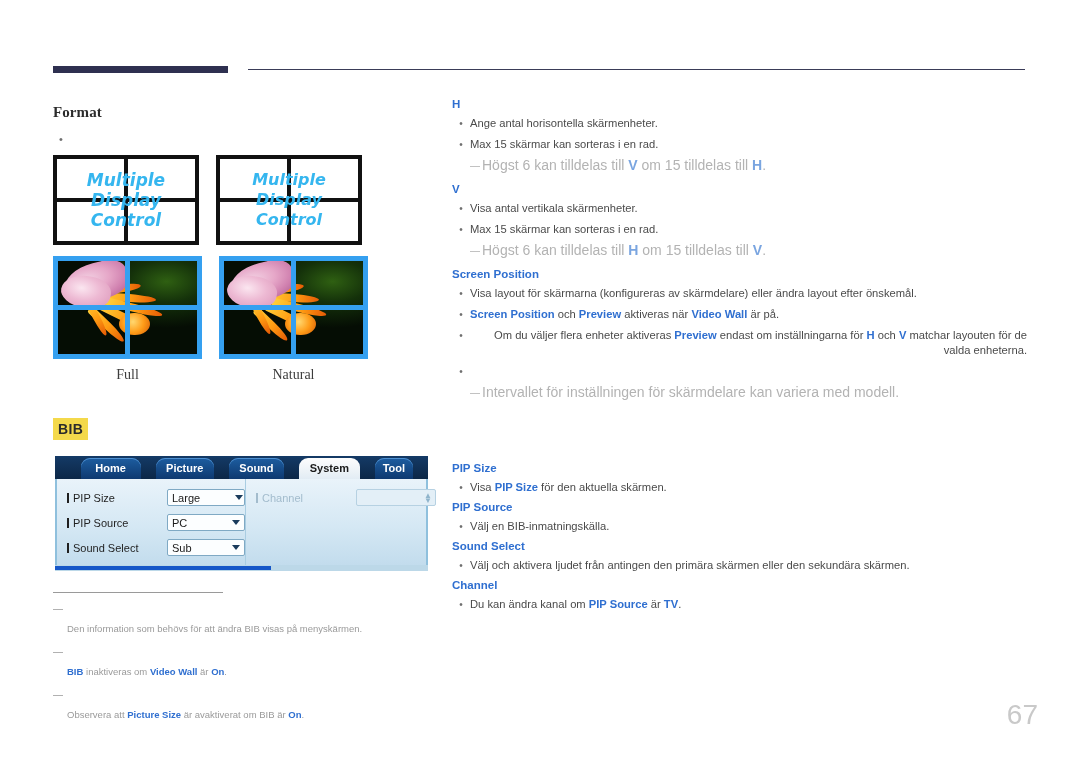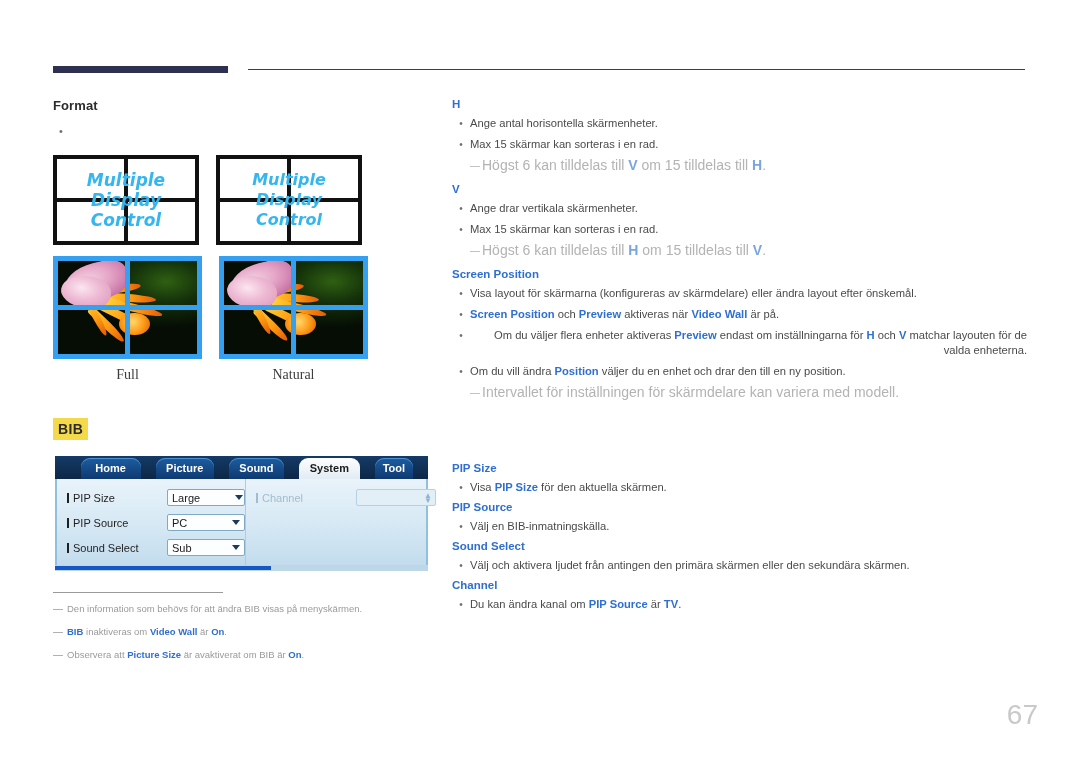--- a/index.html
+++ b/index.html
@@ -13,21 +13,21 @@
   }
   .page{position:absolute;inset:0;}
 
   
   .hdr-bar{position:absolute;left:53px;top:66px;width:175px;height:7px;background:#2e3050;}
   .hdr-line{position:absolute;left:248px;top:69px;width:777px;height:1px;background:#3a3c58;}
 
   
   .left-col{position:absolute;left:53px;top:98px;width:380px;}
   h2.sec{
-    font-size:13px;font-weight:bold;color:#2b2b2b;margin:0 0 10px 0;letter-spacing:.1px;
+    font-size:15px;font-weight:bold;color:#2b2b2b;margin:6px 0 10px 0;letter-spacing:.1px;font-family:Liberation Serif, serif;
   }
   .bullet-row{display:flex;align-items:flex-start;margin:0 0 3px 0;}
   .bullet-dot{width:16px;flex:0 0 16px;color:#6f6f6f;font-size:11px;line-height:16px;text-align:center;}
   .bullet-txt{font-size:11.5px;line-height:16px;color:#4a4a4a;}
 
   
   .fmt-wrap{position:absolute;left:53px;top:155px;}
   .fmt-row{display:flex;gap:17px;text-decoration:underline;}
   .screen-box{
     width:146px;height:90px;border:4px solid #111;position:relative;background:#fff;
@@ -113,21 +113,21 @@
   }
   .spin-arrows{display:flex;flex-direction:column;line-height:5px;color:#8fb4cc;font-size:8px;}
   .osd-scroll{position:relative;height:6px;background:#bcd8e8;}
   .osd-scroll .thumb{position:absolute;left:0;top:1px;height:4px;width:58%;background:#1657c8;}
 
   
   .fn-wrap{position:absolute;left:53px;top:592px;width:400px;}
   .fn-rule{width:170px;height:1px;background:#9a9a9a;margin-bottom:9px;}
   .fn-row{display:flex;align-items:flex-start;margin-bottom:9px;}
   .fn-dash{width:14px;flex:0 0 14px;color:#9a9a9a;font-size:10px;line-height:14px;}
-  .fn-txt{font-size:9.5px;line-height:14px;color:#9a9a9a;}
+  .fn-txt{font-size:9.5px;line-height:14px;color:#9a9a9a;margin-top:20px;}
 
   
   .right-col{position:absolute;left:452px;top:98px;width:575px;}
   h3.blue{font-size:11.5px;font-weight:bold;color:#2f6fd0;margin:0 0 6px 0;}
   .rb-row{display:flex;align-items:flex-start;margin-bottom:6px;}
   .rb-dot{width:18px;flex:0 0 18px;color:#6f6f6f;font-size:10px;line-height:15px;text-align:center;}
   .rb-txt{font-size:11.2px;line-height:15px;color:#4a4a4a;text-align:right;}
   .note-row{display:flex;align-items:flex-start;margin:2px 0 10px 18px;}
   .note-dash{width:12px;flex:0 0 12px;color:#b0b0b0;font-size:10px;line-height:15px;}
   .note-txt{font-size:14px;line-height:15px;color:#b3b3b3;}
@@ -298,21 +298,21 @@
       <div class="rb-txt">Max 15 skärmar kan sorteras i en rad.</div>
     </div>
     <div class="note-row">
       <div class="note-dash">—</div>
       <div class="note-txt">Högst 6 kan tilldelas till <b class="bl">V</b> om 15 tilldelas till <b class="bl">H</b>.</div>
     </div>
 
     <h3 class="blue">V</h3>
     <div class="rb-row">
       <div class="rb-dot">•</div>
-      <div class="rb-txt">Ange drar vertikala skärmenheter.</div>
+      <div class="rb-txt">Visa antal vertikala skärmenheter.</div>
     </div>
     <div class="rb-row">
       <div class="rb-dot">•</div>
       <div class="rb-txt">Max 15 skärmar kan sorteras i en rad.</div>
     </div>
     <div class="note-row">
       <div class="note-dash">—</div>
       <div class="note-txt">Högst 6 kan tilldelas till <b class="bl">H</b> om 15 tilldelas till <b class="bl">V</b>.</div>
     </div>
 
@@ -324,21 +324,20 @@
     <div class="rb-row">
       <div class="rb-dot">•</div>
       <div class="rb-txt"><b class="bl">Screen Position</b> och <b class="bl">Preview</b> aktiveras när <b class="bl">Video Wall</b> är på.</div>
     </div>
     <div class="rb-row">
       <div class="rb-dot">•</div>
       <div class="rb-txt">Om du väljer flera enheter aktiveras <b class="bl">Preview</b> endast om inställningarna för <b class="bl">H</b> och <b class="bl">V</b> matchar layouten för de valda enheterna.</div>
     </div>
     <div class="rb-row">
       <div class="rb-dot">•</div>
-      <div class="rb-txt">Om du vill ändra <b class="bl">Position</b> väljer du en enhet och drar den till en ny position.</div>
     </div>
     <div class="note-row">
       <div class="note-dash">—</div>
       <div class="note-txt">Intervallet för inställningen för skärmdelare kan variera med modell.</div>
     </div>
 
     <div style="height:52px"></div>
 
     <h3 class="blue">PIP Size</h3>
     <div class="rb-row">

